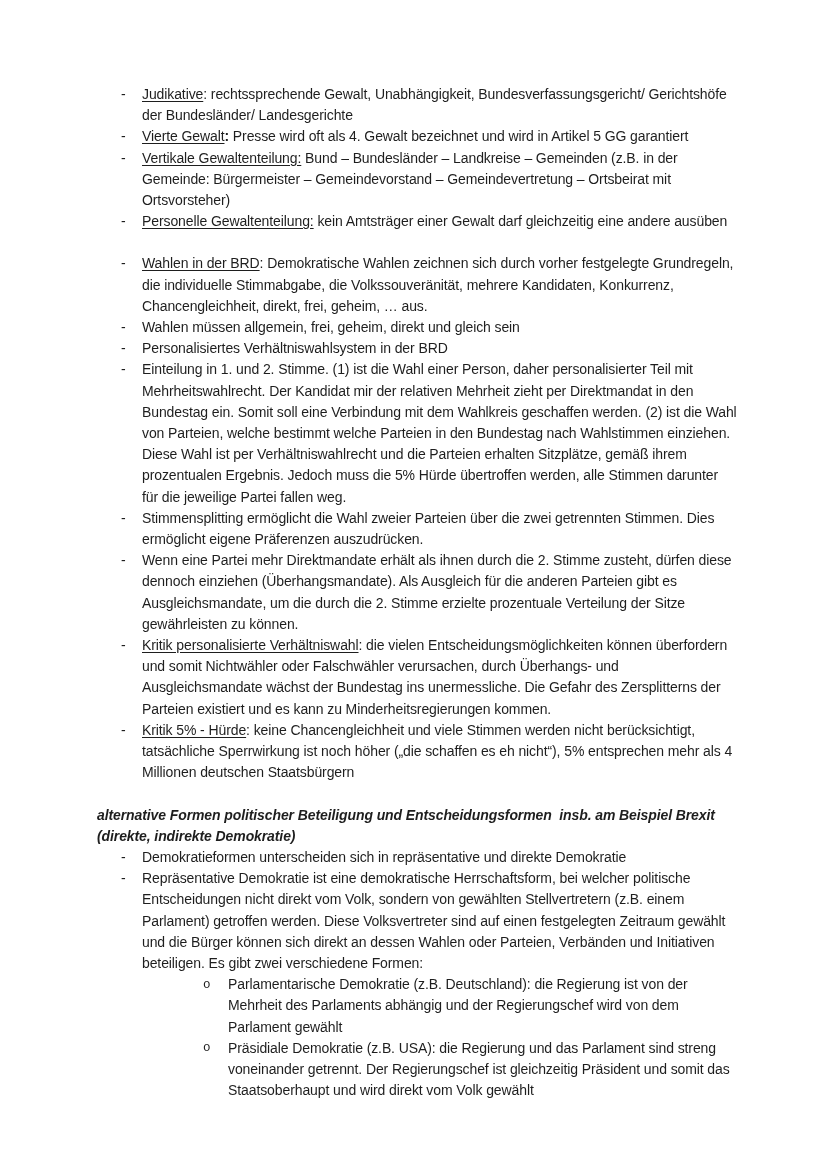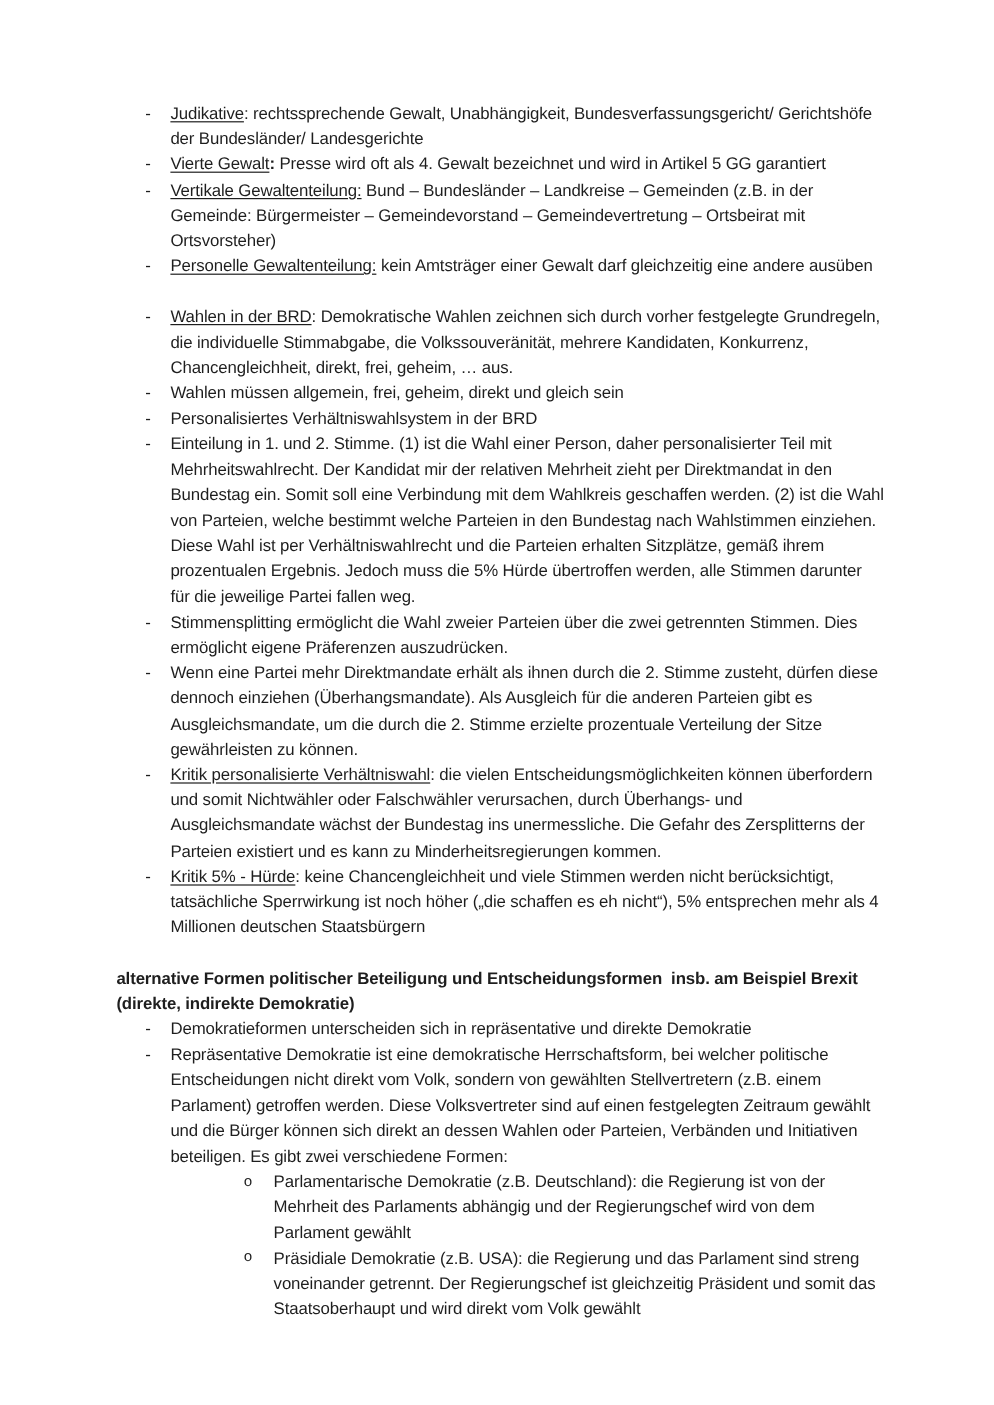--- a/index.html
+++ b/index.html
@@ -34,21 +34,21 @@
     top: 0;
   }
   .sub { padding-left: 131px; }
   .sub > .marker {
     position: absolute;
     left: 106px;
     top: 0.5px;
     font-family: "Liberation Mono", monospace;
     font-size: 12.5px;
   }
-  .heading { font-weight: 700; }
+  .heading { font-weight: 700; font-style: italic; }
   .spacer { height: 21px; }
   .u { text-decoration: underline; text-underline-offset: 2px; margin-top: 24px; }
   .b { font-weight: 700; }
 </style>
 </head>
 <body>
 
 <div class="page">
   <div class="content"><div class="para bullet"><span class="marker">-</span><span class="text"><span class="u">Judikative</span><span>: rechtssprechende Gewalt, Unabhängigkeit, Bundesverfassungsgericht/ Gerichtshöfe der Bundesländer/ Landesgerichte</span></span></div><div class="para bullet"><span class="marker">-</span><span class="text"><span class="u">Vierte Gewalt</span><span class="b">:</span><span> Presse wird oft als 4. Gewalt bezeichnet und wird in Artikel 5 GG garantiert</span></span></div><div class="para bullet"><span class="marker">-</span><span class="text"><span class="u">Vertikale Gewaltenteilung:</span><span> Bund – Bundesländer – Landkreise – Gemeinden (z.B. in der Gemeinde: Bürgermeister – Gemeindevorstand – Gemeindevertretung – Ortsbeirat mit Ortsvorsteher)</span></span></div><div class="para bullet"><span class="marker">-</span><span class="text"><span class="u">Personelle Gewaltenteilung:</span><span> kein Amtsträger einer Gewalt darf gleichzeitig eine andere ausüben</span></span></div><div class="spacer"></div><div class="para bullet"><span class="marker">-</span><span class="text"><span class="u">Wahlen in der BRD</span><span>: Demokratische Wahlen zeichnen sich durch vorher festgelegte Grundregeln, die individuelle Stimmabgabe, die Volkssouveränität, mehrere Kandidaten, Konkurrenz, Chancengleichheit, direkt, frei, geheim, … aus.</span></span></div><div class="para bullet"><span class="marker">-</span><span class="text"><span>Wahlen müssen allgemein, frei, geheim, direkt und gleich sein</span></span></div><div class="para bullet"><span class="marker">-</span><span class="text"><span>Personalisiertes Verhältniswahlsystem in der BRD</span></span></div><div class="para bullet"><span class="marker">-</span><span class="text"><span>Einteilung in 1. und 2. Stimme. (1) ist die Wahl einer Person, daher personalisierter Teil mit Mehrheitswahlrecht. Der Kandidat mir der relativen Mehrheit zieht per Direktmandat in den Bundestag ein. Somit soll eine Verbindung mit dem Wahlkreis geschaffen werden. (2) ist die Wahl von Parteien, welche bestimmt welche Parteien in den Bundestag nach Wahlstimmen einziehen. Diese Wahl ist per Verhältniswahlrecht und die Parteien erhalten Sitzplätze, gemäß ihrem prozentualen Ergebnis. Jedoch muss die 5% Hürde übertroffen werden, alle Stimmen darunter für die jeweilige Partei fallen weg.</span></span></div><div class="para bullet"><span class="marker">-</span><span class="text"><span>Stimmensplitting ermöglicht die Wahl zweier Parteien über die zwei getrennten Stimmen. Dies ermöglicht eigene Präferenzen auszudrücken.</span></span></div><div class="para bullet"><span class="marker">-</span><span class="text"><span>Wenn eine Partei mehr Direktmandate erhält als ihnen durch die 2. Stimme zusteht, dürfen diese dennoch einziehen (Überhangsmandate). Als Ausgleich für die anderen Parteien gibt es Ausgleichsmandate, um die durch die 2. Stimme erzielte prozentuale Verteilung der Sitze gewährleisten zu können.</span></span></div><div class="para bullet"><span class="marker">-</span><span class="text"><span class="u">Kritik personalisierte Verhältniswahl</span><span>: die vielen Entscheidungsmöglichkeiten können überfordern und somit Nichtwähler oder Falschwähler verursachen, durch Überhangs- und Ausgleichsmandate wächst der Bundestag ins unermessliche. Die Gefahr des Zersplitterns der Parteien existiert und es kann zu Minderheitsregierungen kommen.</span></span></div><div class="para bullet"><span class="marker">-</span><span class="text"><span class="u">Kritik 5% - Hürde</span><span>: keine Chancengleichheit und viele Stimmen werden nicht berücksichtigt, tatsächliche Sperrwirkung ist noch höher („die schaffen es eh nicht“), 5% entsprechen mehr als 4 Millionen deutschen Staatsbürgern</span></span></div><div class="spacer"></div><div class="heading"><span class="text"><span class="b">alternative Formen politischer Beteiligung und Entscheidungsformen  insb. am Beispiel Brexit</span><br><span class="b">(direkte, indirekte Demokratie)</span></span></div><div class="para bullet"><span class="marker">-</span><span class="text"><span>Demokratieformen unterscheiden sich in repräsentative und direkte Demokratie</span></span></div><div class="para bullet"><span class="marker">-</span><span class="text"><span>Repräsentative Demokratie ist eine demokratische Herrschaftsform, bei welcher politische Entscheidungen nicht direkt vom Volk, sondern von gewählten Stellvertretern (z.B. einem Parlament) getroffen werden. Diese Volksvertreter sind auf einen festgelegten Zeitraum gewählt und die Bürger können sich direkt an dessen Wahlen oder Parteien, Verbänden und Initiativen beteiligen. Es gibt zwei verschiedene Formen:</span></span></div><div class="para sub"><span class="marker">o</span><span class="text"><span>Parlamentarische Demokratie (z.B. Deutschland): die Regierung ist von der Mehrheit des Parlaments abhängig und der Regierungschef wird von dem Parlament gewählt</span></span></div><div class="para sub"><span class="marker">o</span><span class="text"><span>Präsidiale Demokratie (z.B. USA): die Regierung und das Parlament sind streng voneinander getrennt. Der Regierungschef ist gleichzeitig Präsident und somit das Staatsoberhaupt und wird direkt vom Volk gewählt</span></span></div></div>
 </div>

